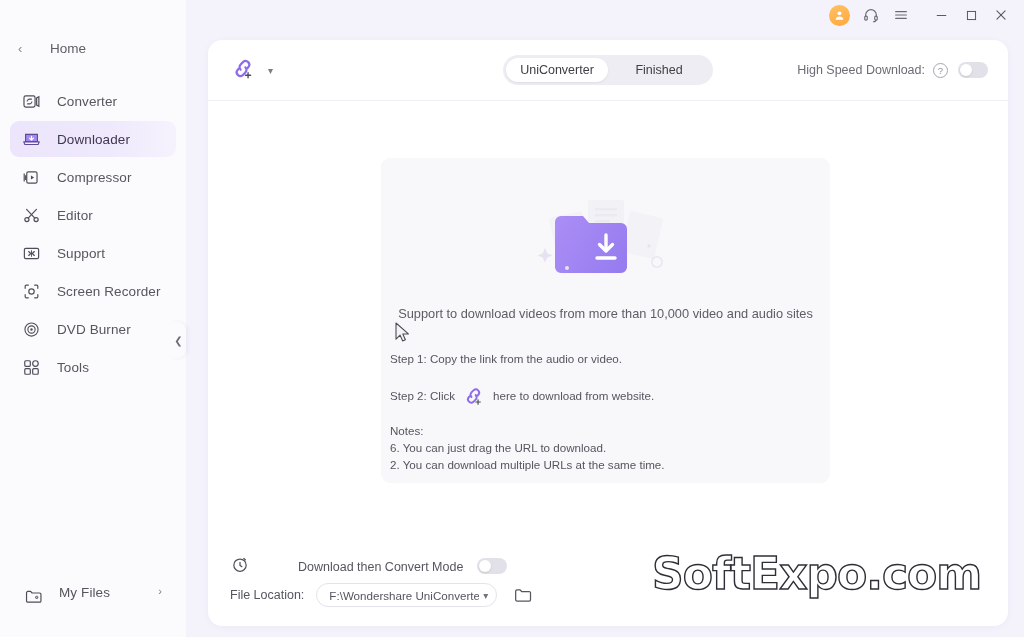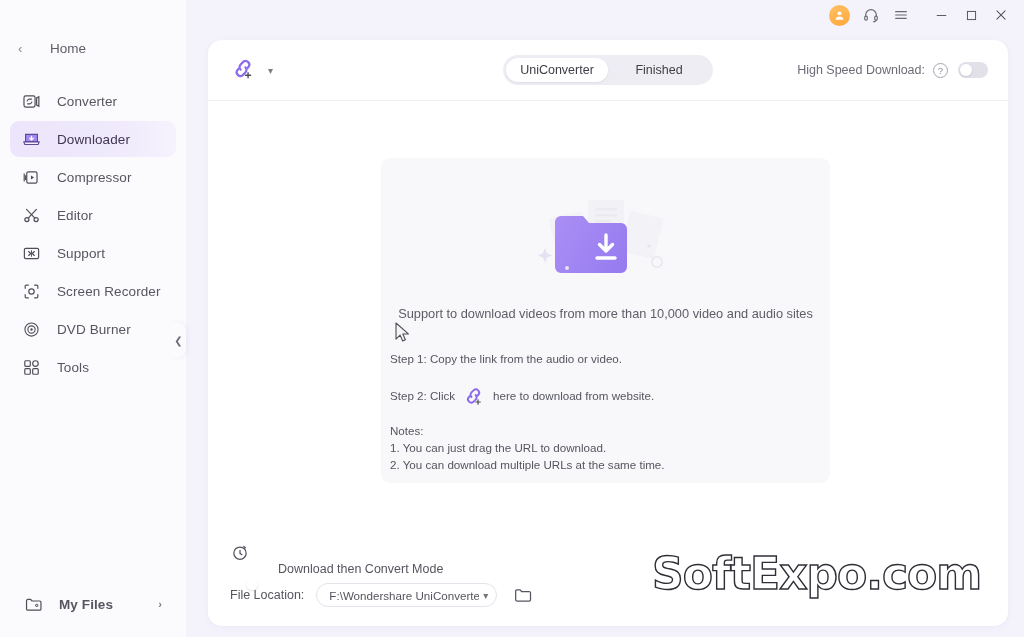--- a/index.html
+++ b/index.html
@@ -82,24 +82,23 @@
     background: #fbfbfd;
     border-radius: 0 9px 9px 0;
     display: flex; align-items: center; justify-content: center;
     color: #6d6d77; font-size: 10px;
     box-shadow: 2px 0 4px rgba(90,80,130,.06);
   }
 
   .myfiles {
     position: absolute; left: 10px; bottom: 14px;
     width: 166px; height: 38px;
-    display: flex; align-items: center;
+    display: flex; align-items: flex-start;
     border-radius: 9px;
     padding-left: 12px;
-    font-weight: bold;
   }
   .myfiles .nav-label { margin-left: 15px; }
   .myfiles-chev { margin-left: auto; margin-right: 14px; font-size: 11px; color: #7d7d86; }
 
   
   .main {
     position: absolute; left: 208px; top: 40px;
     width: 800px; height: 586px;
     background: #ffffff;
     border-radius: 14px;
@@ -185,21 +184,21 @@
   .step-gap { height: 21px; }
   .notes-title { margin-bottom: 5px; }
   .note-line { height: 17px; }
 
   
   .bottombar {
     position: absolute; left: 0; bottom: 0;
     width: 800px; height: 94px;
     padding-left: 22px;
   }
-  .bb-row1 { display: flex; align-items: flex-start; height: 32px; margin-top: 10px; flex-direction: column; }
+  .bb-row1 { display: flex; align-items: flex-end; height: 32px; margin-top: 10px; }
   .timer-icon { width: 20px; height: 20px; color: #53535d; }
   .dtcm-label { font-size: 12.5px; color: #55555f; margin-left: 48px; }
   .dtcm-toggle { margin-left: 14px; }
 
   .bb-row2 { display: flex; align-items: center; height: 30px; margin-top: 6px; }
   .fl-label { font-size: 12.5px; color: #55555f; }
   .fl-select {
     margin-left: 12px;
     width: 181px; height: 24px;
     border: 1px solid #e4e3ec;
@@ -482,21 +481,21 @@
               <g stroke="#4a4a53" stroke-width="1.6" stroke-linecap="round">
                 <line x1="21.4" y1="21" x2="21.4" y2="27"></line>
                 <line x1="18.4" y1="24" x2="24.4" y2="24"></line>
               </g>
             </svg>
           </span>
           <span>here to download from website.</span>
         </div>
         <div class="step-gap"></div>
         <div class="notes-title">Notes:</div>
-        <div class="note-line">1. You can just drag the URL to download.</div>
+        <div class="note-line">6. You can just drag the URL to download.</div>
         <div class="note-line">2. You can download multiple URLs at the same time.</div>
       </div>
     </div>
 
     <div class="bottombar">
       <div class="bb-row1">
         <span class="timer-icon">
           <svg width="20" height="20" viewBox="0 0 24 24" fill="none" stroke="#53535d" stroke-width="1.5" stroke-linecap="round">
             <circle cx="12" cy="13.4" r="7.4"></circle>
             <path d="M12 10v3.6l2.3 1.6"></path>

